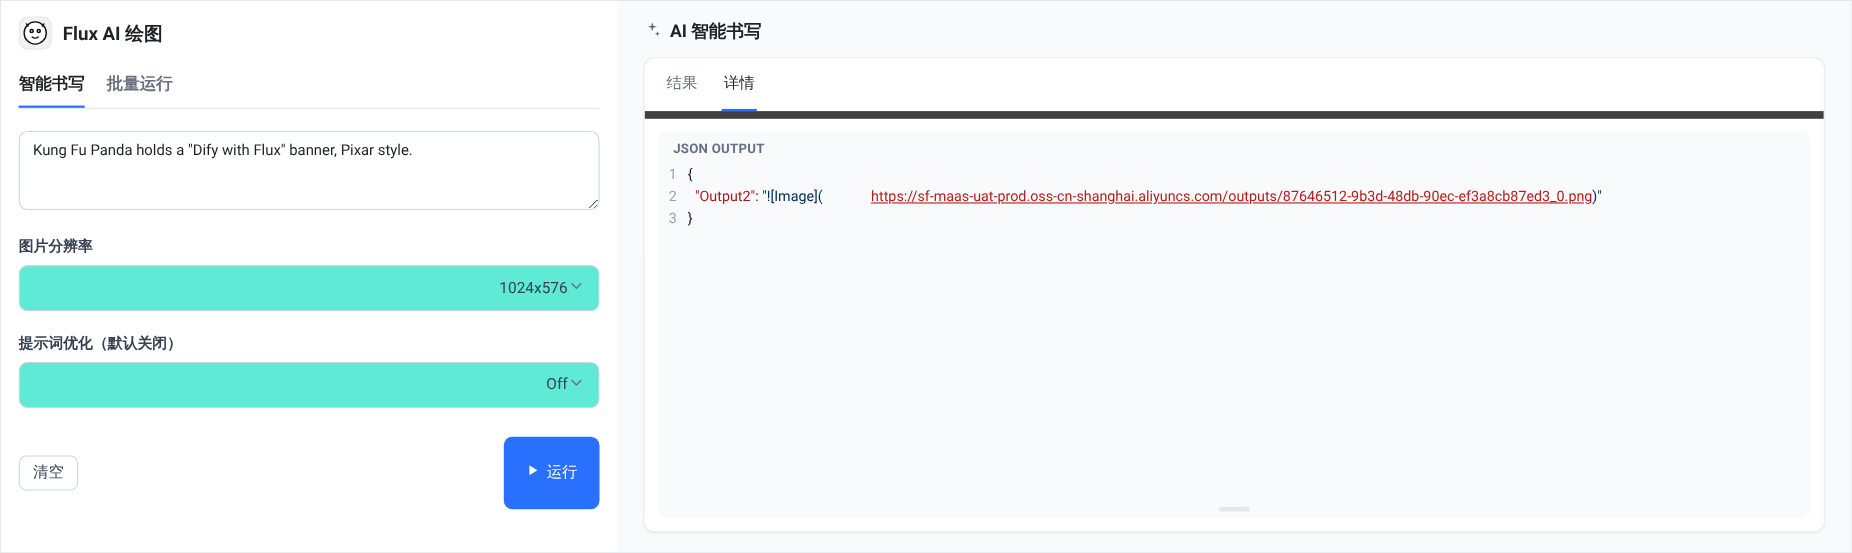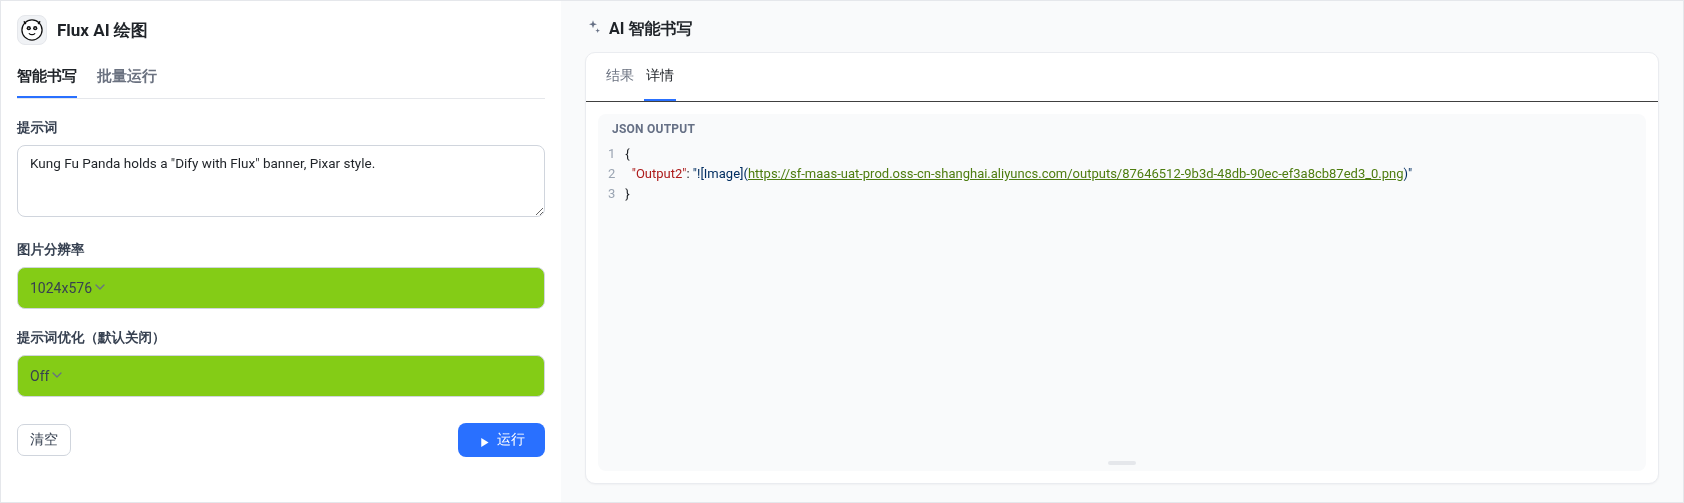--- a/index.html
+++ b/index.html
@@ -9,45 +9,45 @@
     .left-panel { width: 560px; padding: 14px 16px; background: #fff; display: flex; flex-direction: column; }
     .left-header { display: flex; align-items: center; gap: 10px; margin-bottom: 22px; }
     .app-icon { width: 30px; height: 30px; border-radius: 8px; background: #f0f2f5; display: flex; align-items: center; justify-content: center; border: 1px solid #e5e7eb; overflow: hidden; }
     .app-title { font-size: 17px; font-weight: 700; color: #1f2328; }
     .left-tabs { display: flex; gap: 20px; border-bottom: 1px solid #e5e7eb; }
     .left-tab { font-size: 15px; color: #6b7280; padding-bottom: 10px; border-bottom: 2px solid transparent; cursor: pointer; font-weight: 600; }
     .left-tab.active { color: #1f2328; border-bottom-color: #2970ff; }
     .form-section { margin-top: 20px; }
     .form-label { font-size: 13.5px; color: #374151; font-weight: 600; display: block; margin-bottom: 8px; }
     .prompt-input { width: 100%; height: 72px; border: 1px solid #d0d5dd; border-radius: 8px; padding: 9px 12px; font-size: 13.5px; color: #1f2328; resize: both; background: #fff; }
-    .select-box { width: 100%; height: 42px; border: 1px solid #d0d5dd; border-radius: 8px; padding: 0 12px; background: #84cc16; color: #374151; font-size: 14px; display: flex; align-items: center; justify-content: flex-start; cursor: pointer; }
+    .select-box { width: 100%; height: 42px; border: 1px solid #d0d5dd; border-radius: 8px; padding: 0 12px; background: #5eead4; color: #374151; font-size: 14px; display: flex; align-items: center; justify-content: flex-end; cursor: pointer; }
     .chev { color: #6b7280; }
     .actions { margin-top: 26px; display: flex; justify-content: space-between; align-items: center; }
     .btn-clear { font-size: 14px; color: #374151; background: #fff; border: 1px solid #d0d5dd; padding: 6px 12px; border-radius: 7px; cursor: pointer; }
-    .btn-run { background: #2970ff; color: #fff; border: none; border-radius: 8px; padding: 8px 20px; font-size: 14px; font-weight: 500; display: inline-flex; align-items: flex-end; gap: 6px; cursor: pointer; }
+    .btn-run { background: #2970ff; color: #fff; border: none; border-radius: 8px; padding: 24px 20px; font-size: 14px; font-weight: 500; display: inline-flex; align-items: flex-start; gap: 6px; cursor: pointer; }
     .play-icon { display: inline-flex; }
 
     
     .right-panel { flex: 1; background: #f9fafb; padding: 18px 24px; display: flex; flex-direction: column; }
     .right-header { display: flex; gap: 8px; margin-bottom: 12px; }
     .sparkle { color: #6b7280; display: inline-flex; }
     .right-title { font-size: 16px; font-weight: 700; color: #1f2328; }
     .right-card { background: #fff; border: 1px solid #eaecf0; border-radius: 10px; flex: 1; display: flex; flex-direction: column; overflow: hidden; box-shadow: 0 1px 2px rgba(16,24,40,.04); }
-    .card-tabs { display: flex; gap: 8px; padding: 0 18px; border-bottom: 1px solid #404040; }
+    .card-tabs { display: flex; gap: 20px; padding: 0 18px; border-bottom: 7px solid #404040; }
     .card-tab { font-size: 14px; color: #6b7280; padding: 14px 2px; border-bottom: 2px solid transparent; cursor: pointer; font-weight: 500; }
     .card-tab.active { color: #1f2328; border-bottom-color: #2970ff; }
     .json-area { flex: 1; background: #f9fafb; margin: 12px; border-radius: 8px; display: flex; flex-direction: column; overflow: hidden; position: relative; }
     .json-head { font-size: 12px; font-weight: 700; color: #667085; padding: 8px 14px; letter-spacing: .02em; }
     .code-block { font-family: ui-monospace, SFMono-Regular, Menlo, Consolas, monospace; font-size: 13px; line-height: 20px; display: flex; flex: 1; }
     .gutter { color: #9aa4b2; text-align: right; padding: 0 10px; user-select: none; }
     .code { padding-right: 10px; white-space: pre; }
     .tok-brace { color: #1f2328; }
     .tok-key { color: #ad1a1a; }
     .tok-str { color: #032f62; }
-    .tok-url { color: #4d7c0f; text-decoration: underline; cursor: pointer; }
+    .tok-url { color: #b91c1c; text-decoration: underline; cursor: pointer; margin-left: 44px; }
     .resizer-handle { width: 28px; height: 4px; background: #e5e7eb; border-radius: 2px; margin: 6px auto 6px; cursor: ns-resize; }
   </style>
 </head>
 <body>
 
 <div class="left-panel">
   <div class="left-header">
     <div class="app-icon">
       <svg viewBox="0 0 24 24" width="22" height="22" aria-hidden="true">
           <circle cx="12" cy="12" r="11" fill="#fff" stroke="#111" stroke-width="1.4"></circle>
@@ -61,21 +61,20 @@
     </div>
     <div class="app-title">Flux AI 绘图</div>
   </div>
 
   <div class="left-tabs">
     <div class="left-tab active">智能书写</div>
     <div class="left-tab">批量运行</div>
   </div>
 
   <div class="form-section">
-    <label class="form-label">提示词</label>
     <textarea class="prompt-input" style="">Kung Fu Panda holds a "Dify with Flux" banner, Pixar style.</textarea>
   </div>
 
   <div class="form-section">
     <label class="form-label">图片分辨率</label>
     <div class="select-box">
       <span>1024x576</span>
       <span class="chev">
         <svg width="16" height="16" viewBox="0 0 20 20">
             <path d="M5 7.5l5 5 5-5" stroke="#667085" stroke-width="1.6" fill="none" stroke-linecap="round" stroke-linejoin="round"></path>

